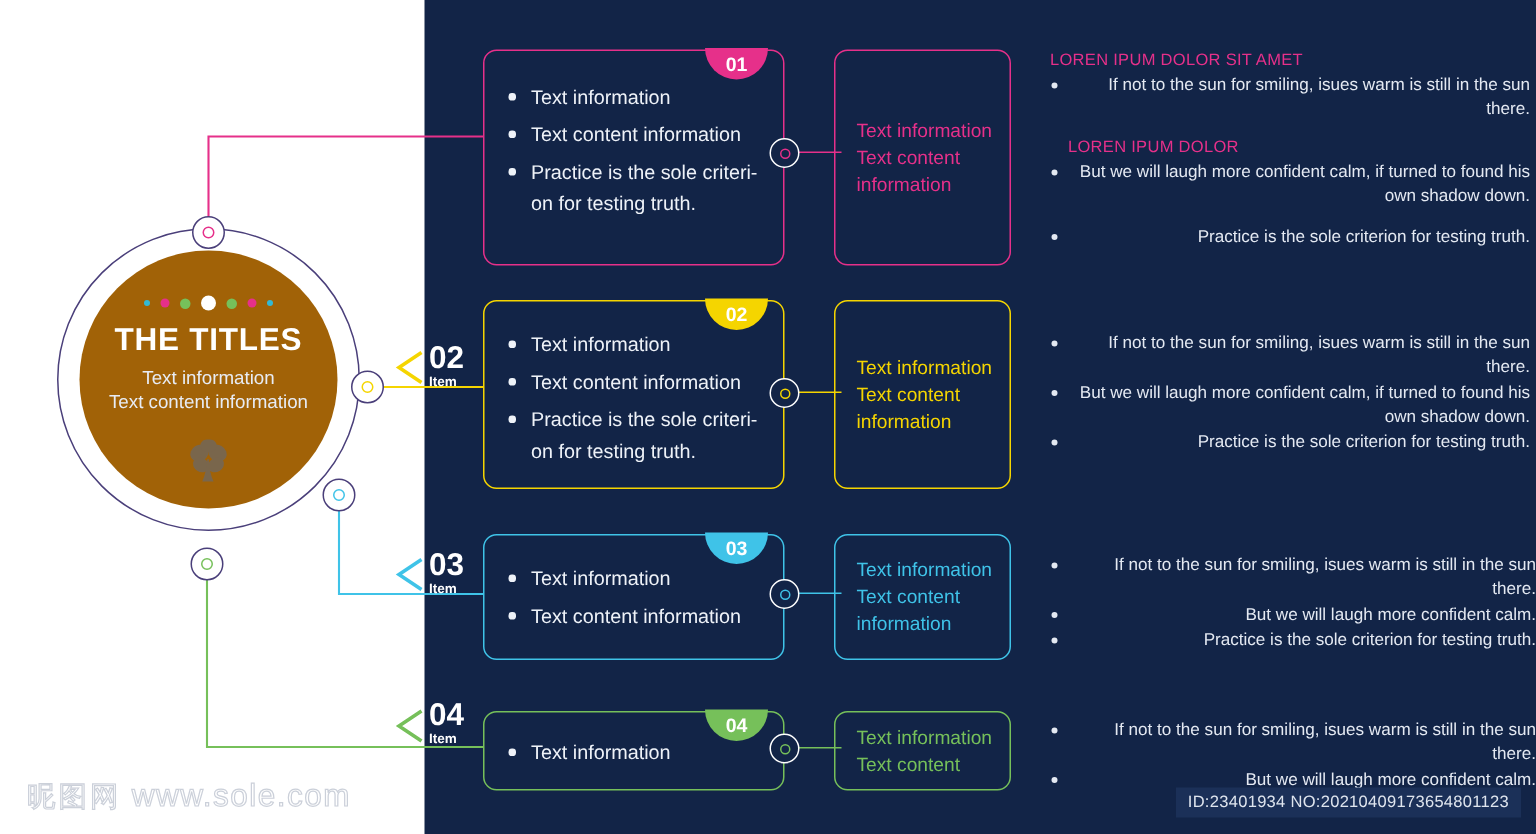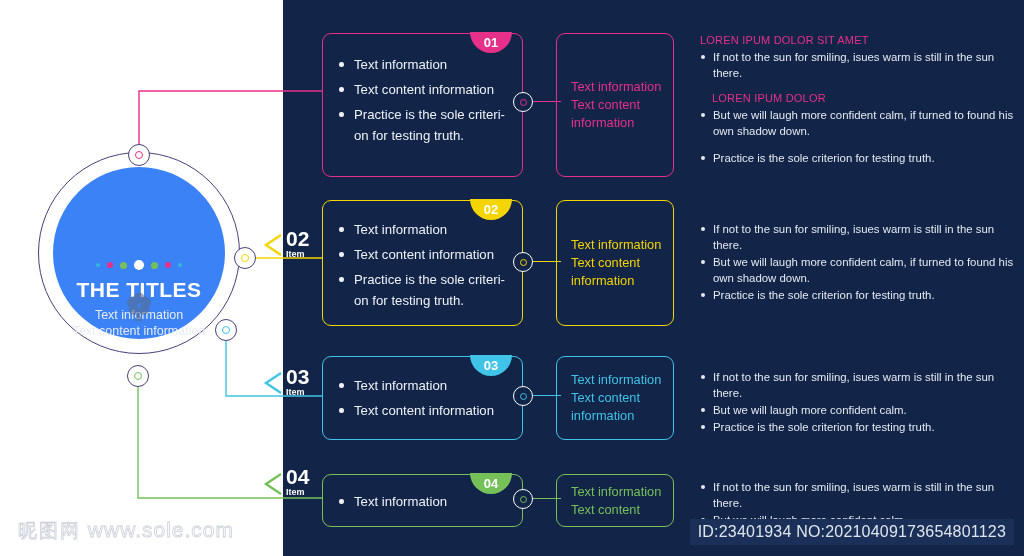--- a/index.html
+++ b/index.html
@@ -17,23 +17,23 @@
   }
 
   
   .hub-ring{
     position:absolute;left:38px;top:152px;width:202px;height:202px;
     border:1.4px solid #4a3f7a;border-radius:50%;
     box-sizing:border-box;
   }
   .hub-core{
     position:absolute;left:53px;top:167px;width:172px;height:172px;
-    background:#3b82f6;border-radius:50%;
+    background:#a16207;border-radius:50%;
     box-sizing:border-box;
-    display:flex;flex-direction:column;align-items:center;justify-content:flex-end;
+    display:flex;flex-direction:column;align-items:center;
   }
   .hub-dots{display:flex;align-items:center;gap:7px;margin-top:30px;height:10px;}
   .hub-dots span{display:block;border-radius:50%;}
   .d-xs{width:4px;height:4px;}
   .d-s{width:6px;height:6px;}
   .d-m{width:7px;height:7px;}
   .d-l{width:10px;height:10px;}
   .hub-title{
     color:#ffffff;font-size:21px;font-weight:bold;letter-spacing:.5px;
     margin-top:9px;line-height:1;
@@ -108,39 +108,40 @@
 
   
   .desc{position:absolute;width:320px;}
   .desc h4{
     margin:0 0 3px 0;font-size:11px;font-weight:normal;letter-spacing:.2px;
   }
   .desc ul{margin:0 0 0 0;padding:0;list-style:none;}
   .desc li{
     position:relative;color:#e4e9f2;font-size:11.4px;line-height:16px;
     padding-left:13px;
+    text-align:right;
   }
   .desc li:before{
     content:"";position:absolute;left:1px;top:6px;width:4px;height:4px;
     border-radius:50%;background:#e4e9f2;
   }
   .desc .blk{margin-bottom:11px;}
   .desc .blk:last-child{margin-bottom:0;}
 
   
   .watermark{
     position:absolute;left:18px;bottom:12px;
     font-size:21px;color:#ffffff;
     -webkit-text-stroke:0.8px #c9ced8;
     letter-spacing:1px;white-space:nowrap;opacity:.95;
   }
   .watermark .cn{font-family:"DejaVu Sans", sans-serif;font-size:19px;letter-spacing:2px;}
   .idtag{
     position:absolute;right:10px;bottom:11px;
-    color:#dfe5ee;font-size:16px;letter-spacing:.2px;
+    color:#dfe5ee;font-size:11px;letter-spacing:.2px;
     background:#1b3058;padding:4px 8px;
   }
   .cheveron{position:absolute;}
 </style>
 </head>
 <body>
 
 <div id="stage" data-name="infographic-canvas">
 
   <div class="dark-panel" data-name="dark-panel-background"></div>

